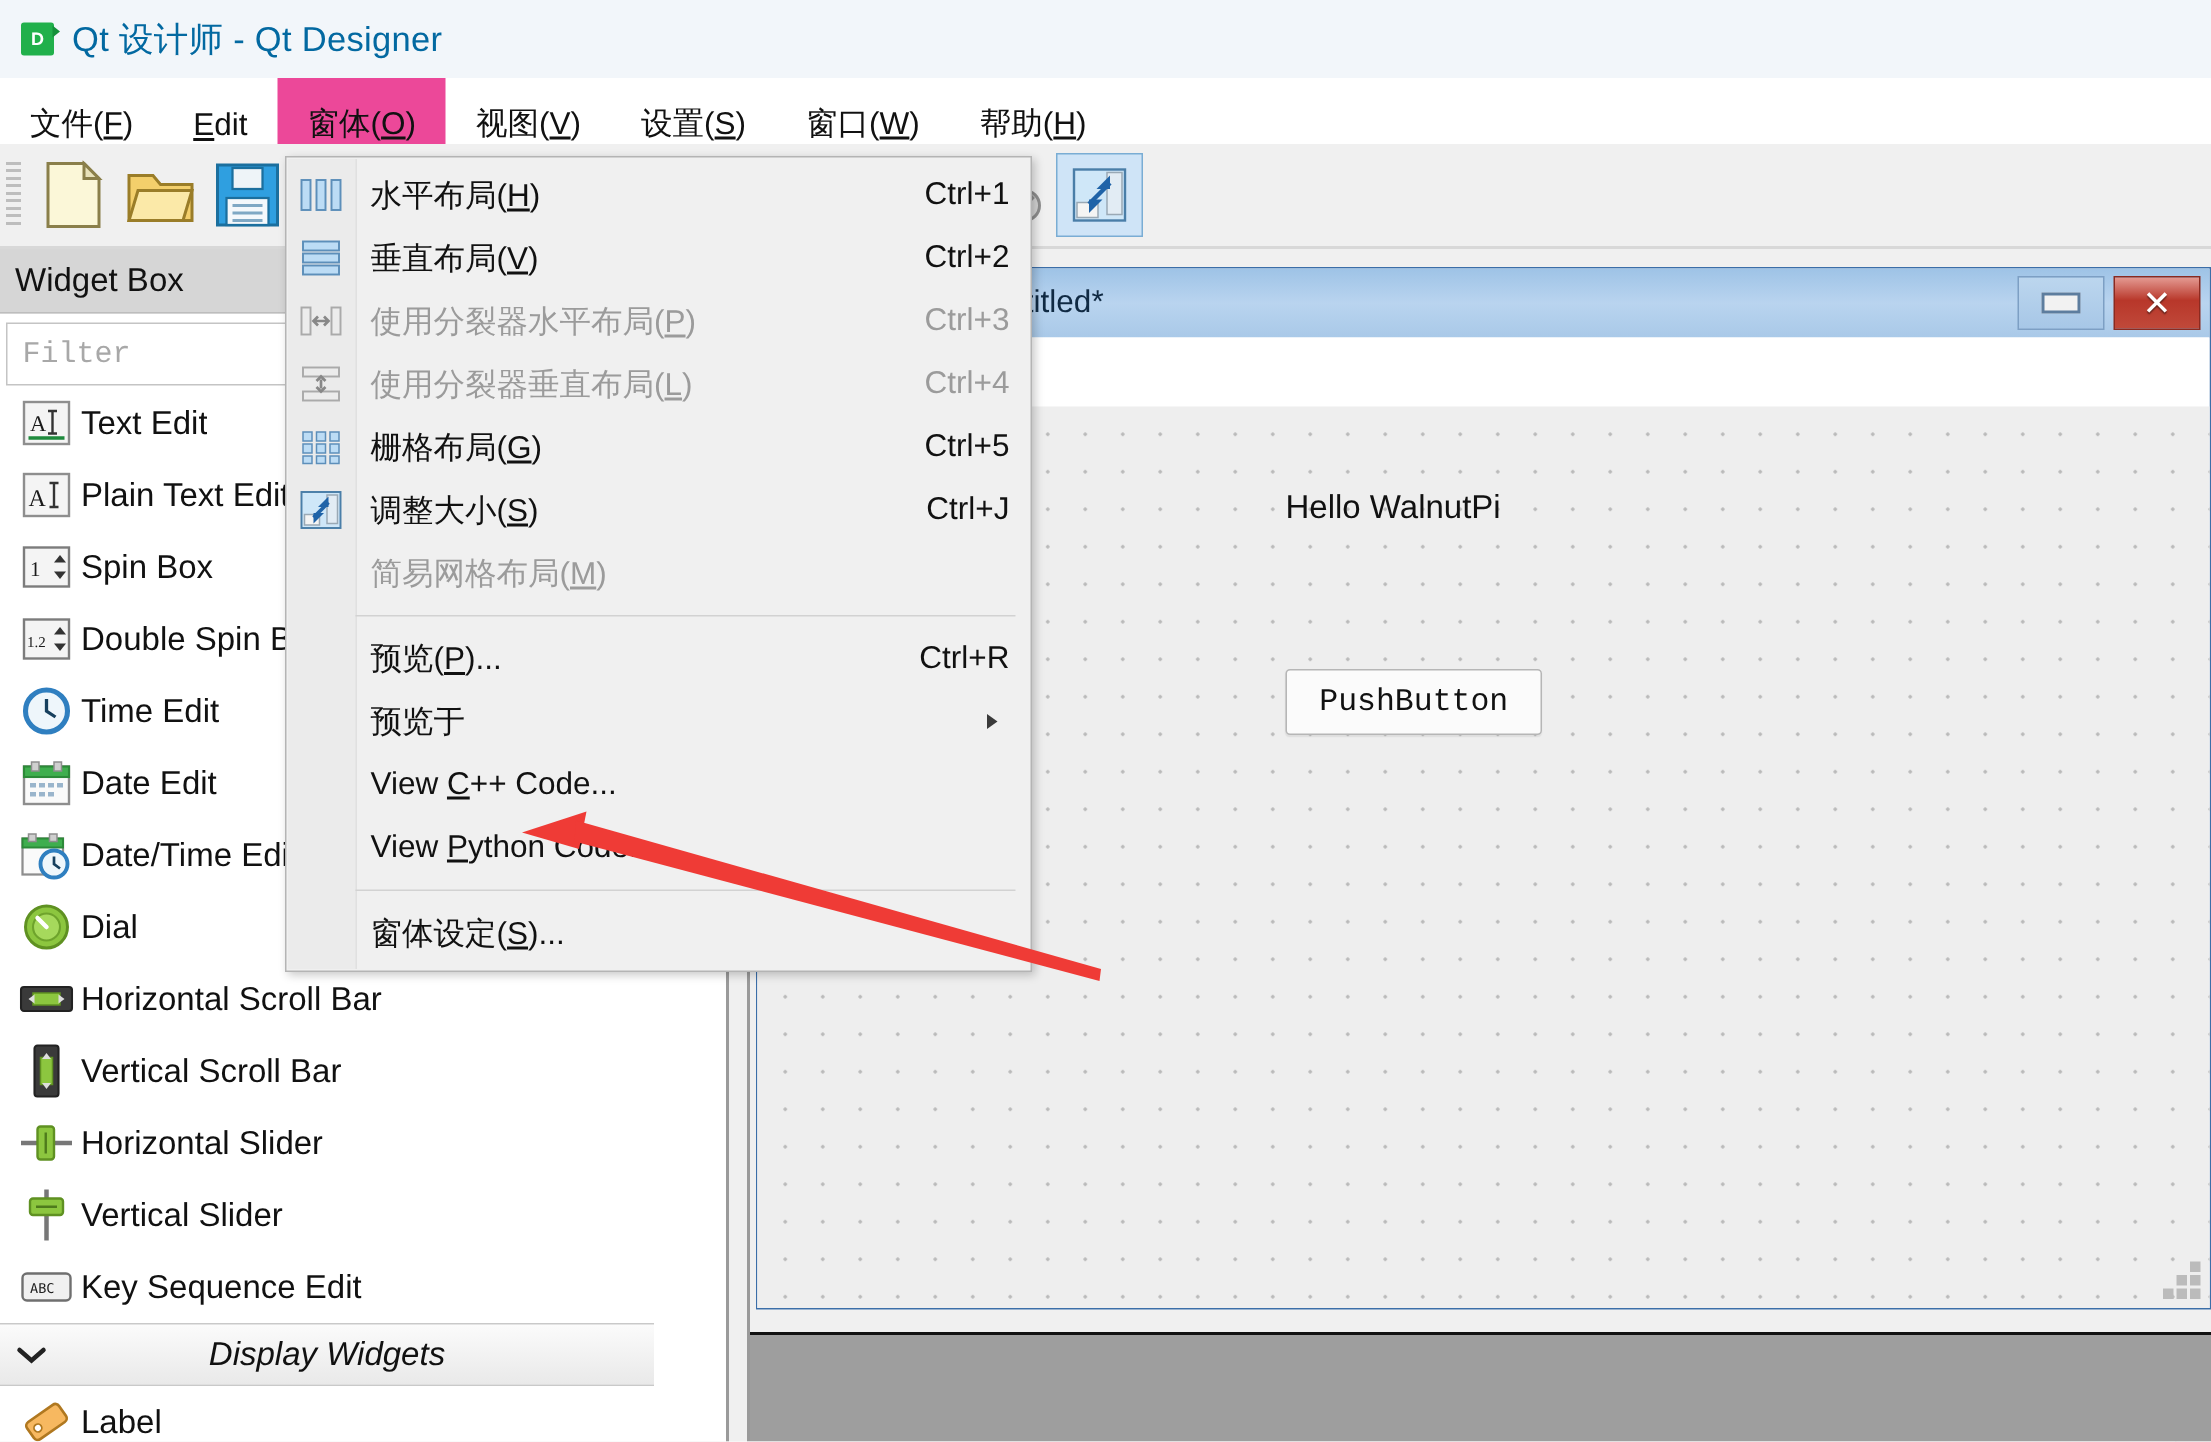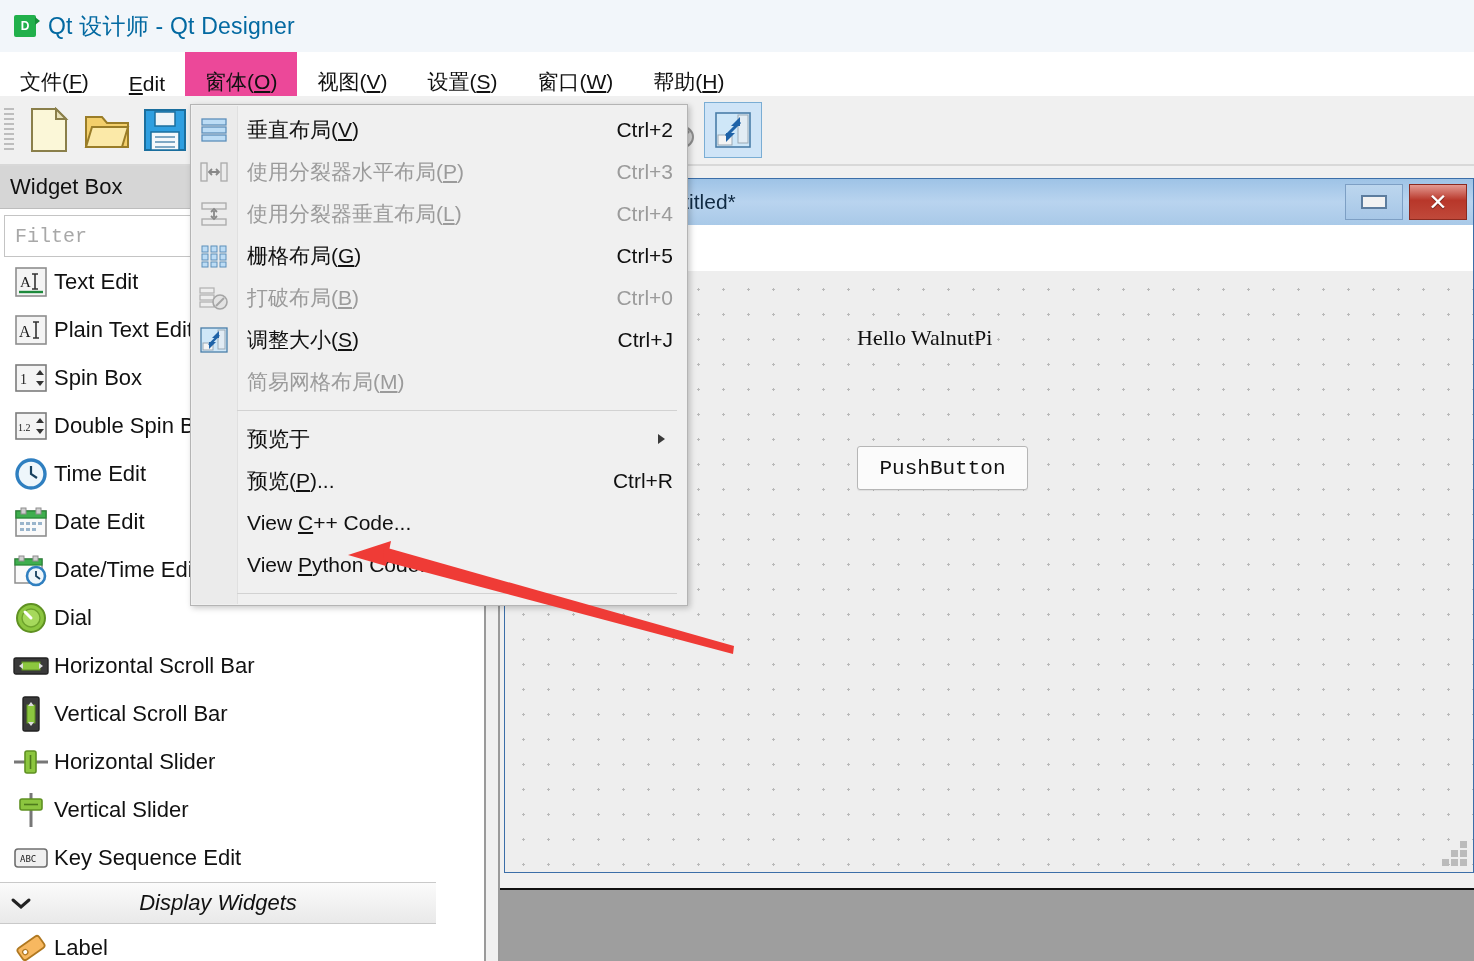--- a/index.html
+++ b/index.html
@@ -123,21 +123,21 @@
   .fw-close span{color:#fff;font-size:23px;font-weight:bold;line-height:1;
     text-shadow:0 1px 1px rgba(0,0,0,.45);}
   .fw-body{position:absolute;left:0;top:46px;right:0;bottom:0;background:#ffffff;}
   .fw-canvas{
     position:absolute;left:0;top:46px;right:0;bottom:0;
     background-color:#eeeeee;
     background-image:radial-gradient(#b9b9b9 1px, transparent 1.2px);
     background-size:25px 25px;background-position:6px 6px;
   }
   .canvas-label{
-    position:absolute;font-family:Liberation Serif, serif;
+    position:absolute;font-family:Liberation Sans, sans-serif;
     font-size:22px;color:#111;white-space:nowrap;
   }
   .canvas-button{
     position:absolute;background:#fbfbfb;border:1px solid #b6b6b6;
     border-radius:3px;display:flex;align-items:center;justify-content:center;
     font-family:"Liberation Mono","DejaVu Sans Mono",monospace;
     font-size:21px;color:#111;box-sizing:border-box;
     box-shadow:0 1px 1px rgba(0,0,0,.07);
   }
   .resize-grip{position:absolute;right:6px;bottom:6px;width:26px;height:26px;}
@@ -558,20 +558,33 @@
             <i style="right:0;bottom:18px"></i>
           </div>
         </div>
       </div>
     </div>
   </div>
 
   <div class="menu">
     <div class="menu-gutter"></div>
 
+    <div class="menu-item">
+      <span class="mi-ico">
+        <svg width="28" height="24" viewBox="0 0 28 24">
+            <g fill="#bcdcf5" stroke="#5d8fba" stroke-width="1.3">
+              <rect x="1" y="2" width="6" height="20"></rect>
+              <rect x="11" y="2" width="6" height="20"></rect>
+              <rect x="21" y="2" width="6" height="20"></rect>
+            </g>
+          </svg>
+      </span>
+      <span>水平布局(<u>H</u>)</span>
+      <span class="mi-shortcut">Ctrl+1</span>
+    </div>
 
     <div class="menu-item">
       <span class="mi-ico">
         <svg width="28" height="24" viewBox="0 0 28 24">
             <g fill="#bcdcf5" stroke="#5d8fba" stroke-width="1.3">
               <rect x="2" y="1" width="24" height="6"></rect>
               <rect x="2" y="9" width="24" height="6"></rect>
               <rect x="2" y="17" width="24" height="6"></rect>
             </g>
           </svg>
@@ -622,35 +635,20 @@
               <rect x="11" y="18" width="6" height="5"></rect>
               <rect x="20" y="18" width="6" height="5"></rect>
             </g>
           </svg>
       </span>
       <span>栅格布局(<u>G</u>)</span>
       <span class="mi-shortcut">Ctrl+5</span>
     </div>
 
 
-    <div class="menu-item disabled">
-      <span class="mi-ico">
-        <svg width="30" height="24" viewBox="0 0 30 24">
-            <g fill="#eee" stroke="#b0b0b0" stroke-width="1.2">
-              <rect x="1" y="2" width="14" height="5"></rect>
-              <rect x="1" y="9" width="14" height="5"></rect>
-              <rect x="1" y="16" width="14" height="5"></rect>
-            </g>
-            <circle cx="21" cy="16" r="7" fill="#e3e3e3" stroke="#a5a5a5" stroke-width="1.6"></circle>
-            <line x1="17" y1="20" x2="25" y2="12" stroke="#a5a5a5" stroke-width="2"></line>
-          </svg>
-      </span>
-      <span>打破布局(<u>B</u>)</span>
-      <span class="mi-shortcut">Ctrl+0</span>
-    </div>
 
     <div class="menu-item">
       <span class="mi-ico">
         <svg width="28" height="26" viewBox="0 0 28 26">
             <rect x="1" y="1" width="26" height="24" fill="#cfe7f8" stroke="#4a7ea8" stroke-width="1.3"></rect>
             <rect x="3" y="16" width="10" height="7" fill="#f4f4f4" stroke="#9aa9b5"></rect>
             <rect x="18" y="3" width="7" height="19" fill="#e2ecf4" stroke="#9aa9b5"></rect>
             <path d="M19 8 L9 18" stroke="#1f63a8" stroke-width="2.4"></path>
             <path d="M19 4 l0 7 -7 0 z" fill="#1f63a8"></path>
             <path d="M9 22 l0 -7 7 0 z" fill="#1f63a8"></path>
@@ -660,39 +658,42 @@
       <span class="mi-shortcut">Ctrl+J</span>
     </div>
 
     <div class="menu-item disabled">
       <span>简易网格布局(<u>M</u>)</span>
     </div>
 
     <div class="menu-sep"></div>
 
     <div class="menu-item">
+      <span>预览(<u>P</u>)...</span>
+      <span class="mi-shortcut">Ctrl+R</span>
+    </div>
+
+    <div class="menu-item">
       <span>预览于</span>
       <span class="mi-arrow"></span>
     </div>
 
     <div class="menu-item">
-      <span>预览(<u>P</u>)...</span>
-      <span class="mi-shortcut">Ctrl+R</span>
-    </div>
-
-    <div class="menu-item">
       <span>View <u>C</u>++ Code...</span>
     </div>
 
     <div class="menu-item">
       <span>View <u>P</u>ython Code...</span>
     </div>
 
     <div class="menu-sep"></div>
 
+    <div class="menu-item">
+      <span>窗体设定(<u>S</u>)...</span>
+    </div>
   </div>
 
   <svg class="annot">
     <defs>
       <linearGradient id="taper" x1="0" y1="0" x2="1" y2="0">
         <stop offset="0" stop-color="#ef3b36"></stop>
         <stop offset="1" stop-color="#ef3b36"></stop>
       </linearGradient>
     </defs>
     <polygon points="348,555 391,541 386,566" fill="#ef3b36"></polygon>

